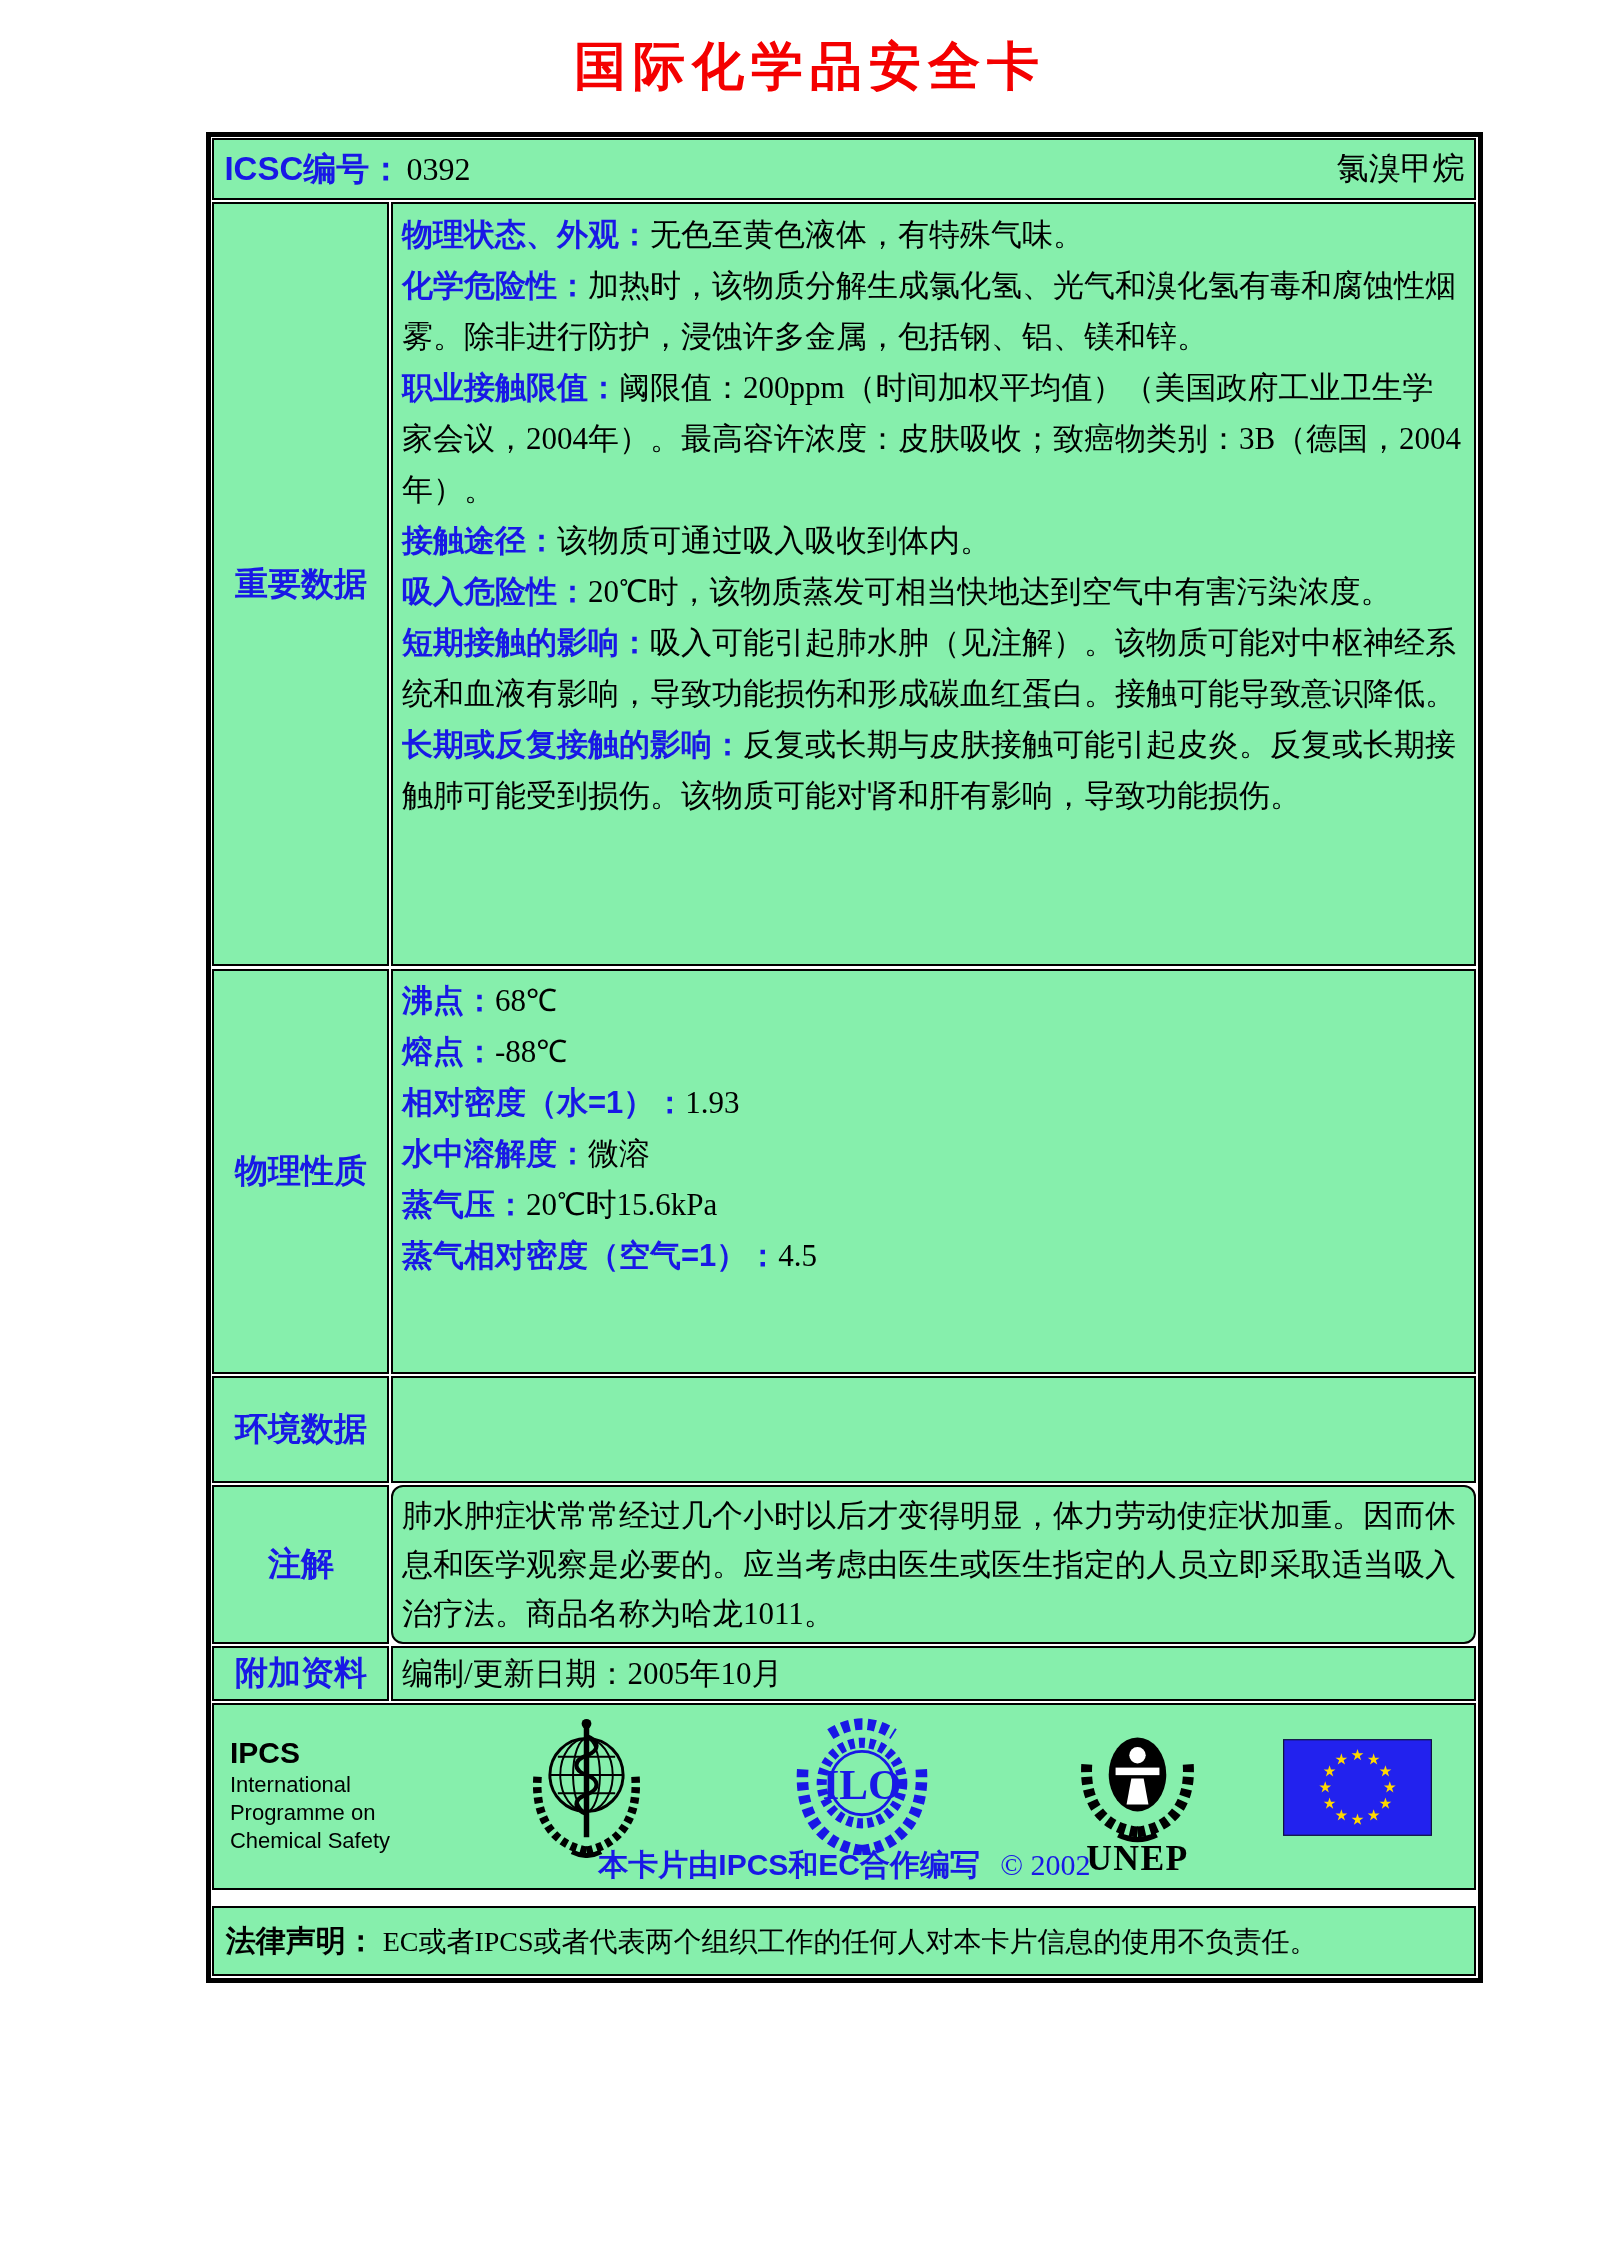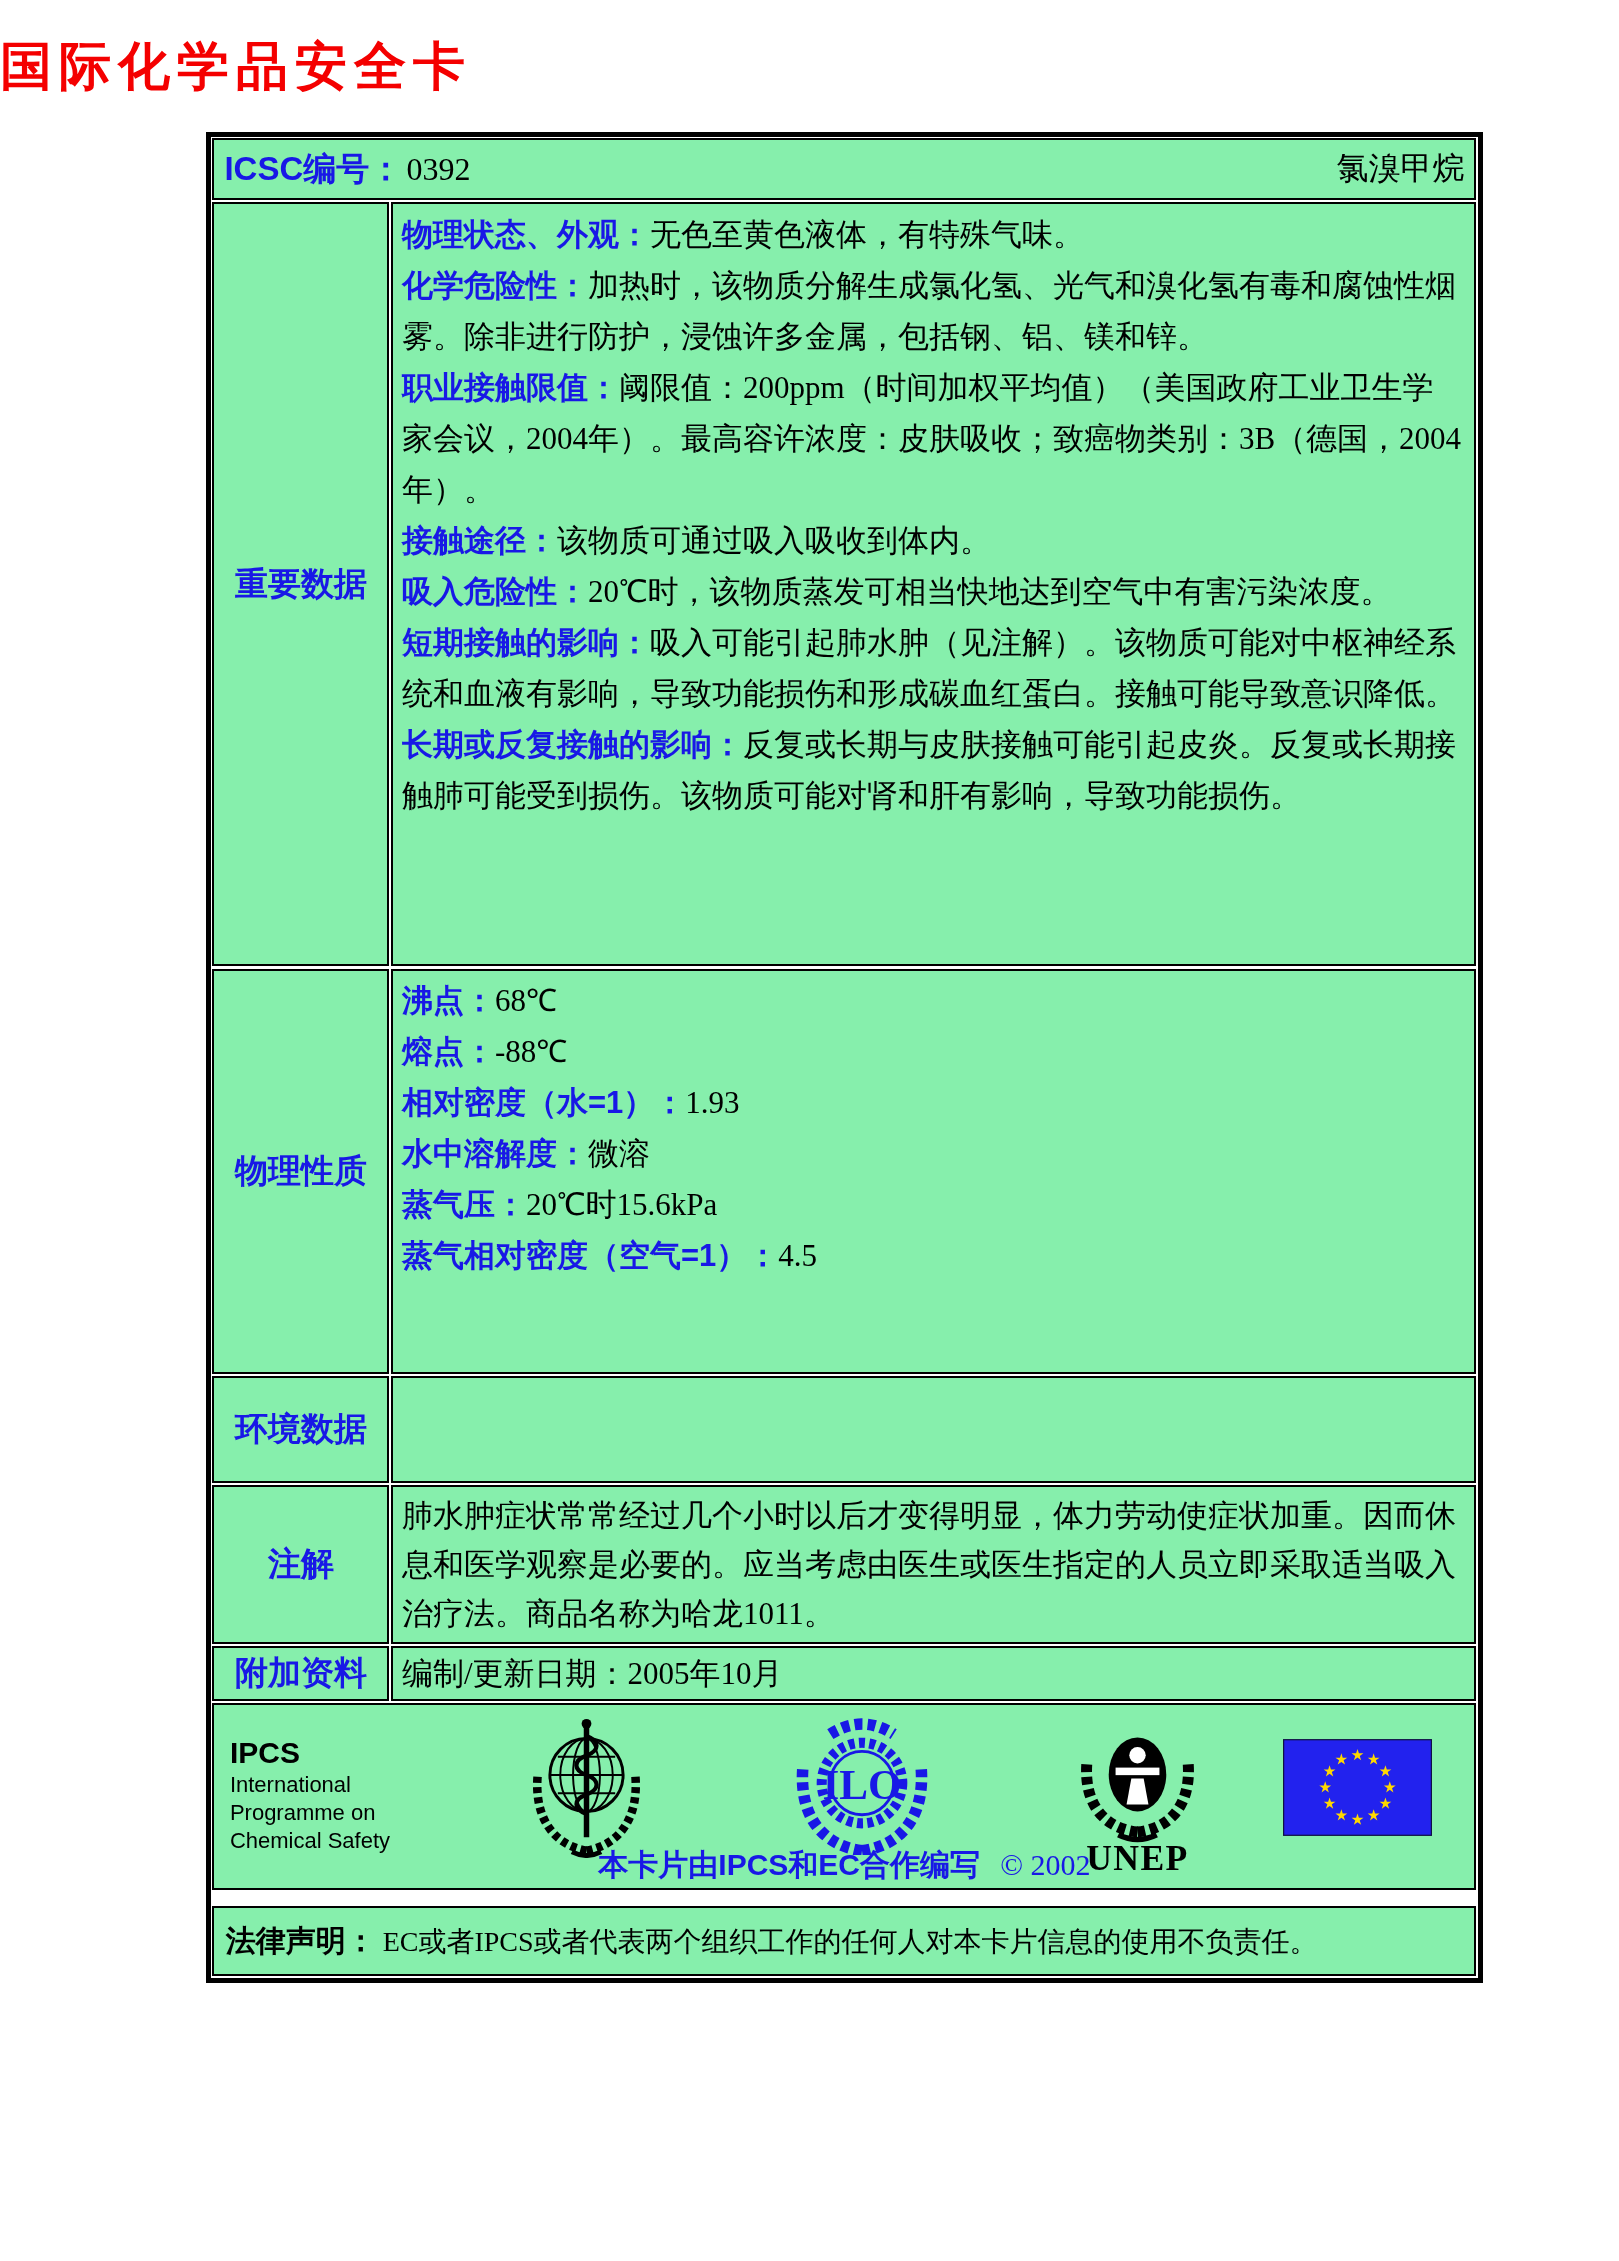--- a/index.html
+++ b/index.html
@@ -1,38 +1,38 @@
 <!DOCTYPE html>
 <html style="font-size:11.3px"><head>
 <meta charset="utf-8">
 <style>
   html,body{margin:0;padding:0;background:#fff;}
   .page{position:relative;width:1620px;height:2261px;background:#ffffff;overflow:hidden;
         font-family:"Liberation Serif",serif;color:#000;}
-  .page-title{margin:32px 0 0 0;width:1620px;text-align:left;
+  .page-title{margin:32px 0 0 0;width:1620px;text-align:center;
         font-family:"Liberation Serif",serif;font-weight:bold;
         font-size:52px;color:#f40000;letter-spacing:7px;}
   .card{position:absolute;left:206px;top:132px;width:1264px;
         border:5.6px solid #000;padding:1.4px;background:#fff;
         display:flex;flex-direction:column;gap:2.1px;}
   .row{display:flex;gap:2.1px;}
   .cell{border:2.8px solid #000;background:#86efac;box-sizing:border-box;}
   .label-cell{flex:0 0 177px;display:flex;align-items:center;justify-content:center;}
   .label-cell span{font-family:"Liberation Sans",sans-serif;font-weight:bold;
         font-size:33px;color:#1818e6;}
   .content-cell{flex:1;padding:4.2px 12.7px 4.2px 8.4px;font-size:31px;line-height:51px;}
   .k{font-family:"Liberation Sans",sans-serif;font-weight:bold;color:#1818e6;}
   .v{font-family:"Liberation Serif",serif;color:#000;}
   
   .r-header .cell{min-height:62px;display:flex;align-items:center;
         justify-content:space-between;padding:0 10px;font-size:33px;width:100%;}
   .r-important .content-cell{min-height:764px;}
   .r-physical .content-cell{min-height:405px;}
   .r-environ  .content-cell{min-height:107px;}
-  .r-notes    .content-cell{min-height:149px;line-height:49px;}
+  .r-notes    .content-cell{min-height:149px;line-height:49px;border-radius:12px;}
   .r-addinfo  .content-cell{min-height:42px;display:flex;align-items:center;padding-top:0;padding-bottom:0;}
   .r-logos    .cell{min-height:187px;width:100%;position:relative;
         display:flex;align-items:flex-start;padding:8.4px 42px 0 15.5px;gap:15px;}
   .r-legal    .cell{min-height:70px;width:100%;display:flex;align-items:center;
         padding:0 11.3px;font-size:28px;margin-top:14px;}
   .r-legal .k{color:#000;font-size:30px;}
   .icsc-num{margin-left:4.2px;font-size:32px;}
   .chem-name{font-size:32px;}
   
   .ipcs-block{margin-top:20px;width:211px;flex:0 0 auto;font-family:"Liberation Sans",sans-serif;}

